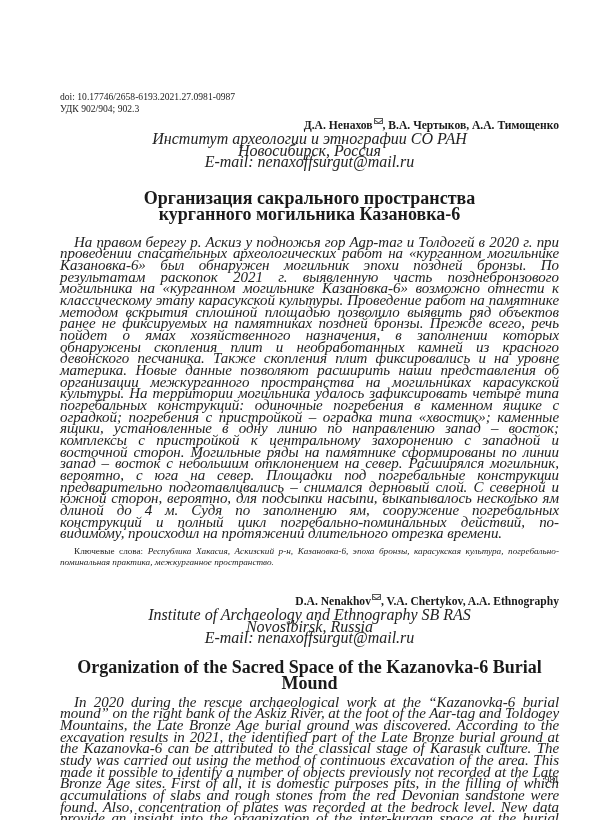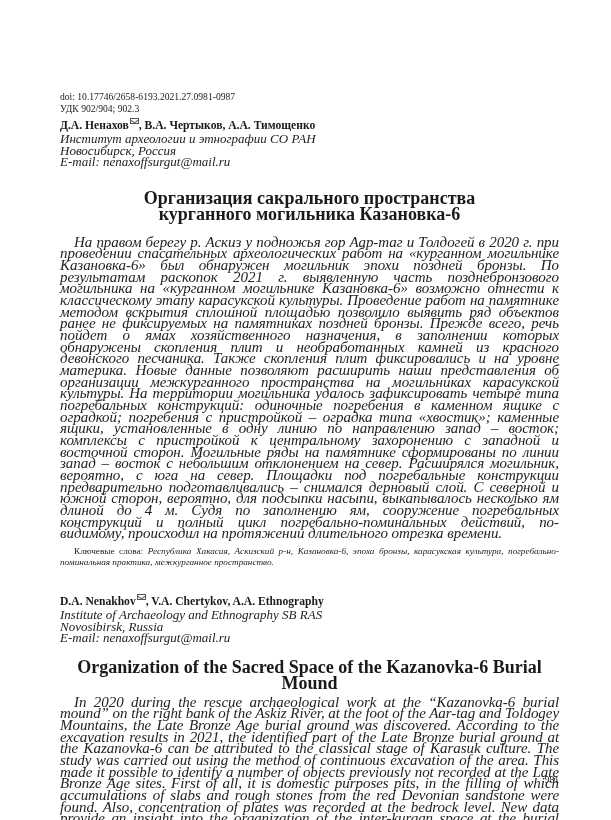--- a/index.html
+++ b/index.html
@@ -20,20 +20,21 @@
       left: 60px;
       top: 91px;
       width: 499px;
     }
     .meta {
       font-size: 9.6px;
       line-height: 11.5px;
       color: #222;
     }
     .authors {
+      text-align: right;
       font-weight: bold;
       font-size: 11.6px;
       line-height: 14px;
       margin-top: 5px;
       color: #1a1a1a;
     }
     .mail-icon {
       display: inline-block;
       width: 9px;
       height: 6px;
@@ -48,23 +49,23 @@
       content: "";
       position: absolute;
       top: -3px;
       width: 6px;
       height: 0.8px;
       background: #555;
     }
     .mail-icon::before { left: -1px; transform: rotate(35deg); transform-origin: 0 0; top: 0; }
     .mail-icon::after { right: -1px; transform: rotate(-35deg); transform-origin: 100% 0; top: 0; }
     .affil {
-      text-align: left;
+      text-align: center;
       font-style: italic;
-      font-size: 13px;
+      font-size: 16px;
       line-height: 11.6px;
       color: #222;
     }
     .title {
       text-align: center;
       font-weight: bold;
       font-size: 18px;
       line-height: 16.5px;
       margin-top: 22px;
       color: #1a1a1a;

